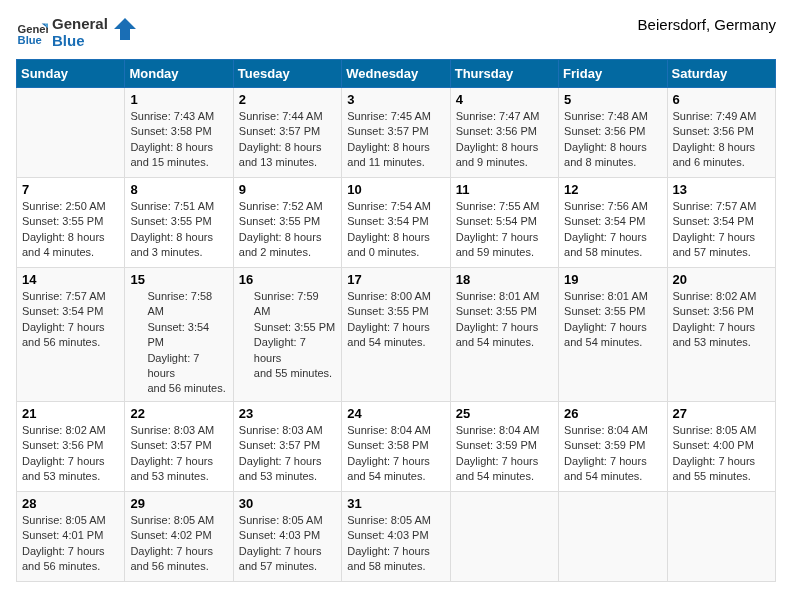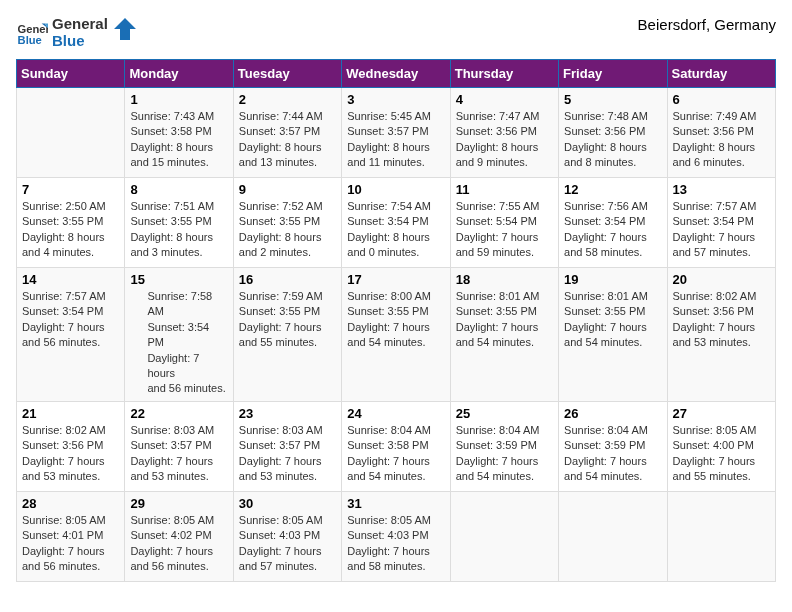--- a/index.html
+++ b/index.html
@@ -37,21 +37,21 @@
     .location {
       font-size: 15px;
       color: #000000;
     }
     table {
       width: 100%;
       border-collapse: collapse;
       font-size: 11px;
     }
     thead tr th {
-      background-color: #701a75;
+      background-color: #0369a1;
       color: #fff;
       padding: 6px 4px;
       font-size: 13px;
       font-weight: bold;
       text-align: left;
       border: 1px solid #1a6eb5;
     }
     tbody tr td {
       border: 1px solid #ddd;
       vertical-align: top;
@@ -128,21 +128,21 @@
         </td>
         <td>
           <div class="day-number">2</div>
           <div class="day-info" style="white-space: pre-line;">Sunrise: 7:44 AM
 Sunset: 3:57 PM
 Daylight: 8 hours
 and 13 minutes.</div>
         </td>
         <td>
           <div class="day-number">3</div>
-          <div class="day-info" style="white-space: pre-line;">Sunrise: 5:45 AM
+          <div class="day-info" style="white-space: pre-line;">Sunrise: 7:45 AM
 Sunset: 3:57 PM
 Daylight: 8 hours
 and 11 minutes.</div>
         </td>
         <td>
           <div class="day-number">4</div>
           <div class="day-info" style="white-space: pre-line;">Sunrise: 7:47 AM
 Sunset: 3:56 PM
 Daylight: 8 hours
 and 9 minutes.</div>
@@ -223,21 +223,21 @@
         </td>
         <td>
           <div class="day-number">15</div>
           <div class="day-info" style="white-space: pre-line; margin-left: 17px;">Sunrise: 7:58 AM
 Sunset: 3:54 PM
 Daylight: 7 hours
 and 56 minutes.</div>
         </td>
         <td>
           <div class="day-number">16</div>
-          <div class="day-info" style="white-space: pre-line;">Sunrise: 7:59 AM
+          <div class="day-info" style="white-space: pre-line; margin-left: 15px;">Sunrise: 7:59 AM
 Sunset: 3:55 PM
 Daylight: 7 hours
 and 55 minutes.</div>
         </td>
         <td>
           <div class="day-number">17</div>
           <div class="day-info" style="white-space: pre-line;">Sunrise: 8:00 AM
 Sunset: 3:55 PM
 Daylight: 7 hours
 and 54 minutes.</div>

